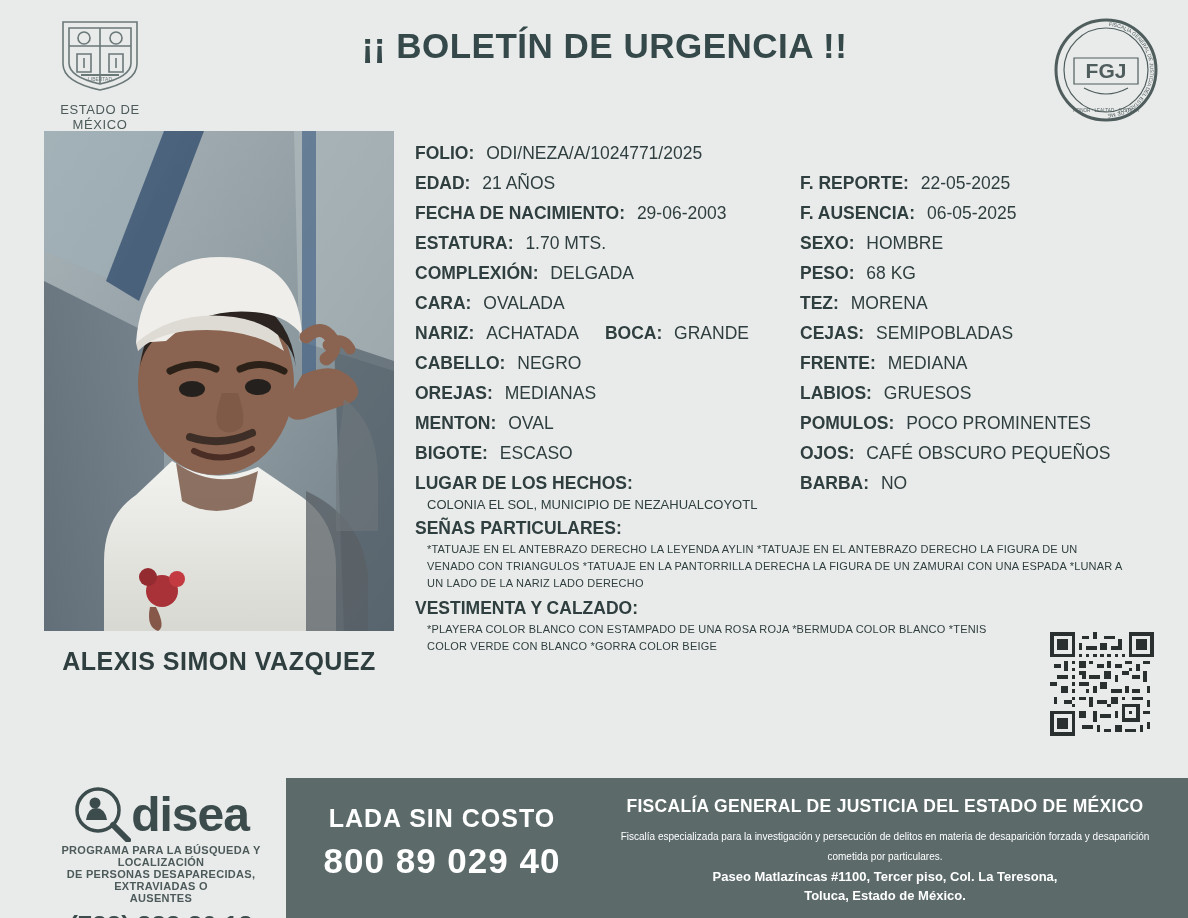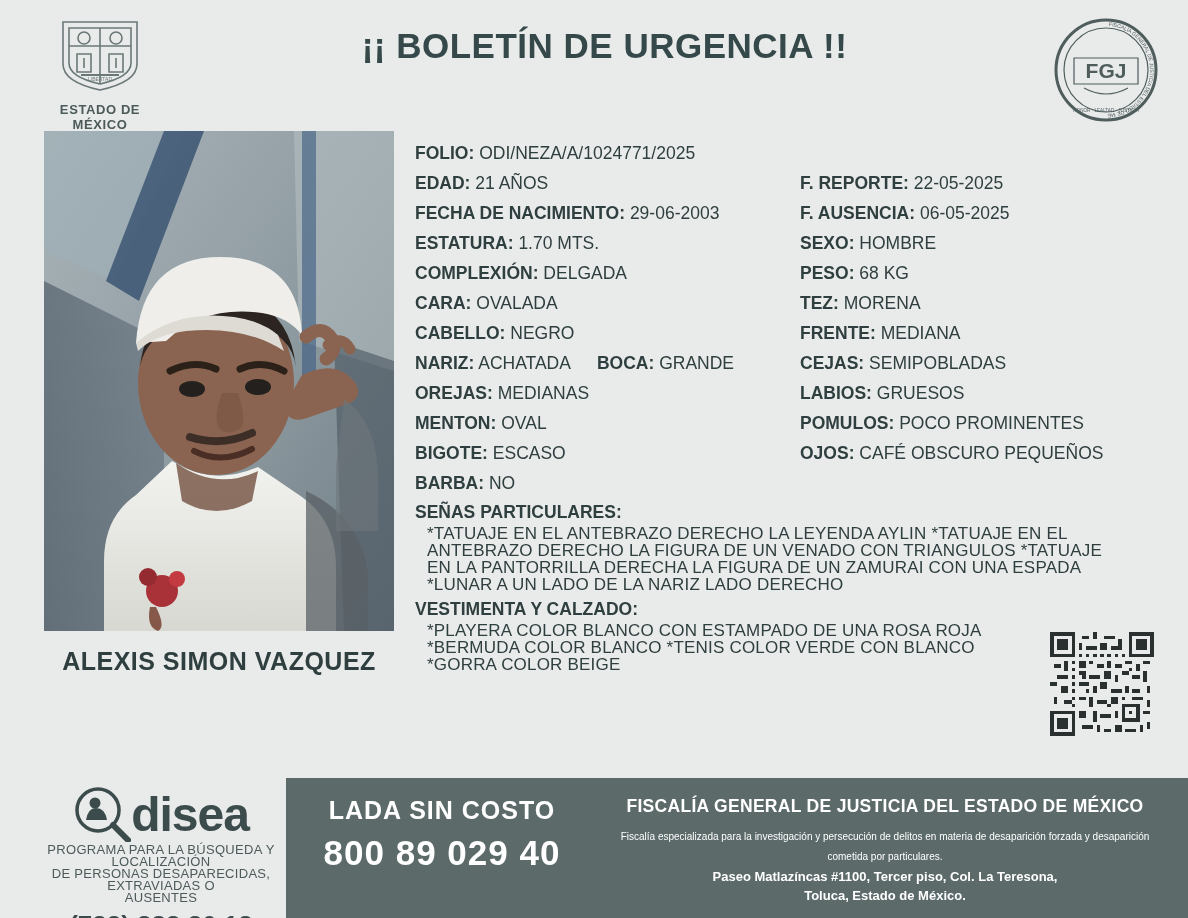--- a/index.html
+++ b/index.html
@@ -12,21 +12,21 @@
     position:relative;
     overflow:hidden;
   }
   .page { position:relative; width:1188px; height:918px; }
 
   
   .header { position:relative; height:130px; }
   .edomex-logo { position:absolute; left:34px; top:18px; width:132px; text-align:center; }
   .edomex-logo .shield { width:86px; height:76px; margin:0 auto; }
   .edomex-logo .caption {
-    font-size:13px; font-weight:bold; letter-spacing:.6px;
+    font-size:13px; font-weight:normal; letter-spacing:.6px;
     color:#4d5a5a; margin-top:4px;
   }
   .titles { position:absolute; left:0; right:0; top:26px; text-align:center; }
   .title-main {
     font-size:35px; font-weight:bold; letter-spacing:.5px; color:#36494a;padding-left:21px;
   }
   .title-sub {
     font-size:19px; font-weight:bold; letter-spacing:.3px; color:#47585a; margin-top:6px;
   }
   .fgj-logo { position:absolute; right:30px; top:18px; width:104px; height:104px; }
@@ -43,52 +43,52 @@
     font-size:25px; font-weight:bold; letter-spacing:.5px; color:#2f3e3e;
   }
 
   
   .data { position:absolute; left:415px; top:140px; width:745px; }
   .row { display:flex; align-items:flex-start; margin-bottom:4px; }
   .col-l { width:385px; }
   .col-r { width:340px; }
   .fld { font-size:17.5px; line-height:26px; white-space:nowrap; }
   .fld .k { font-weight:bold; }
-  .fld .v { font-weight:normal; }
+  .fld .v { font-weight:normal;margin-left:7px; }
   .inline-two { display:flex; gap:26px; }
 
   .block { margin-top:6px; }
   .block .head { font-size:17.5px; font-weight:bold; }
   .block .body {
-    font-size:17px; line-height:17px; margin-left:12px; margin-top:2px;
+    font-size:11px; line-height:17px; margin-left:12px; margin-top:2px;
     letter-spacing:.2px; max-width:700px;
   }
 
   .lugar-body { font-size:13px; margin-left:12px; margin-top:1px; }
 
   
   .qr { position:absolute; right:34px; top:632px; width:104px; height:104px; }
 
   
   .footer { position:absolute; left:0; bottom:0; width:1024px; height:146px; }
   .disea { position:absolute; left:36px; top:14px; width:250px; text-align:center; }
   .disea-logo { display:flex; align-items:center; justify-content:center; }
   .disea-word { font-size:48px; font-weight:bold; color:#3c4c4c; letter-spacing:-1px; }
   .disea-sub {
-    font-size:13px; font-weight:normal; color:#4d5a5a; line-height:12px;
+    font-size:11px; font-weight:bold; color:#4d5a5a; line-height:12px;
     letter-spacing:.3px; margin-top:2px;
   }
   .disea-phone { font-size:26px; font-weight:bold; color:#3c4c4c; margin-top:6px; }
 
   .footer-dark {
     position:absolute; left:286px; top:6px; width:902px; height:140px;
     background:#5c6a6a; color:#ffffff;
     display:flex;
   }
-  .lada { width:312px; text-align:center; padding-top:18px; }
+  .lada { width:312px; text-align:center; padding-top:26px; }
   .lada-label { font-size:25px; font-weight:bold; letter-spacing:1px; }
   .lada-number { font-size:35px; font-weight:bold; letter-spacing:1px; margin-top:8px; }
   .fgj-text { flex:1; text-align:center; padding:18px 26px 0 10px; }
   .fgj-title { font-size:17.5px; font-weight:bold; letter-spacing:.3px; }
   .fgj-desc { font-size:10px; line-height:20px; margin-top:10px; }
   .fgj-addr { font-size:13px; font-weight:bold; line-height:19px; }
 </style>
 </head>
 <body>
 
@@ -258,49 +258,49 @@
         <span class="k">CARA:</span>
         <span class="v">OVALADA</span>
       </div>
       <div class="col-r fld">
         <span class="k">TEZ:</span>
         <span class="v">MORENA</span>
       </div>
     </div>
 
     <div class="row">
-      <div class="col-l fld">
-        <span class="k">CABELLO:</span>
-        <span class="v">NEGRO</span>
-      </div>
-      <div class="col-r fld">
-        <span class="k">FRENTE:</span>
-        <span class="v">MEDIANA</span>
-      </div>
-    </div>
-
-    <div class="row">
       <div class="col-l inline-two">
         <div class="fld">
           <span class="k">NARIZ:</span>
           <span class="v">ACHATADA</span>
         </div>
         <div class="fld">
           <span class="k">BOCA:</span>
           <span class="v">GRANDE</span>
         </div>
       </div>
       <div class="col-r fld">
         <span class="k">CEJAS:</span>
         <span class="v">SEMIPOBLADAS</span>
       </div>
     </div>
 
     <div class="row">
       <div class="col-l fld">
+        <span class="k">CABELLO:</span>
+        <span class="v">NEGRO</span>
+      </div>
+      <div class="col-r fld">
+        <span class="k">FRENTE:</span>
+        <span class="v">MEDIANA</span>
+      </div>
+    </div>
+
+    <div class="row">
+      <div class="col-l fld">
         <span class="k">OREJAS:</span>
         <span class="v">MEDIANAS</span>
       </div>
       <div class="col-r fld">
         <span class="k">LABIOS:</span>
         <span class="v">GRUESOS</span>
       </div>
     </div>
 
     <div class="row">
@@ -319,20 +319,26 @@
         <span class="k">BIGOTE:</span>
         <span class="v">ESCASO</span>
       </div>
       <div class="col-r fld">
         <span class="k">OJOS:</span>
         <span class="v">CAFÉ OBSCURO PEQUEÑOS</span>
       </div>
     </div>
 
     <div class="row">
+      <div class="col-l">
+        <div class="fld">
+          <span class="k">LUGAR DE LOS HECHOS:</span>
+        </div>
+        <div class="lugar-body">COLONIA EL SOL, MUNICIPIO DE NEZAHUALCOYOTL</div>
+      </div>
       <div class="col-r fld">
         <span class="k">BARBA:</span>
         <span class="v">NO</span>
       </div>
     </div>
 
     <div class="block">
       <div class="head">SEÑAS PARTICULARES:</div>
       <div class="body">*TATUAJE EN EL ANTEBRAZO DERECHO LA LEYENDA AYLIN *TATUAJE EN EL ANTEBRAZO DERECHO LA FIGURA DE UN VENADO CON TRIANGULOS *TATUAJE EN LA PANTORRILLA DERECHA LA FIGURA DE UN ZAMURAI CON UNA ESPADA *LUNAR A UN LADO DE LA NARIZ LADO DERECHO</div>
     </div>

